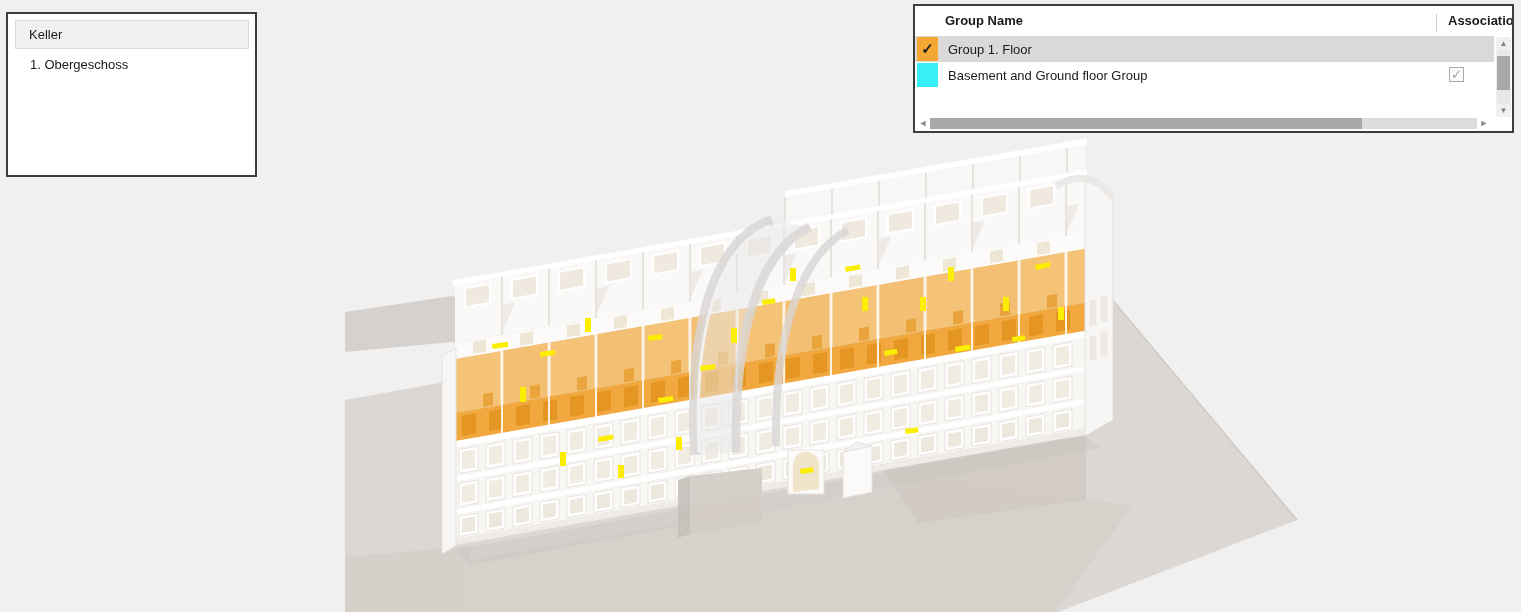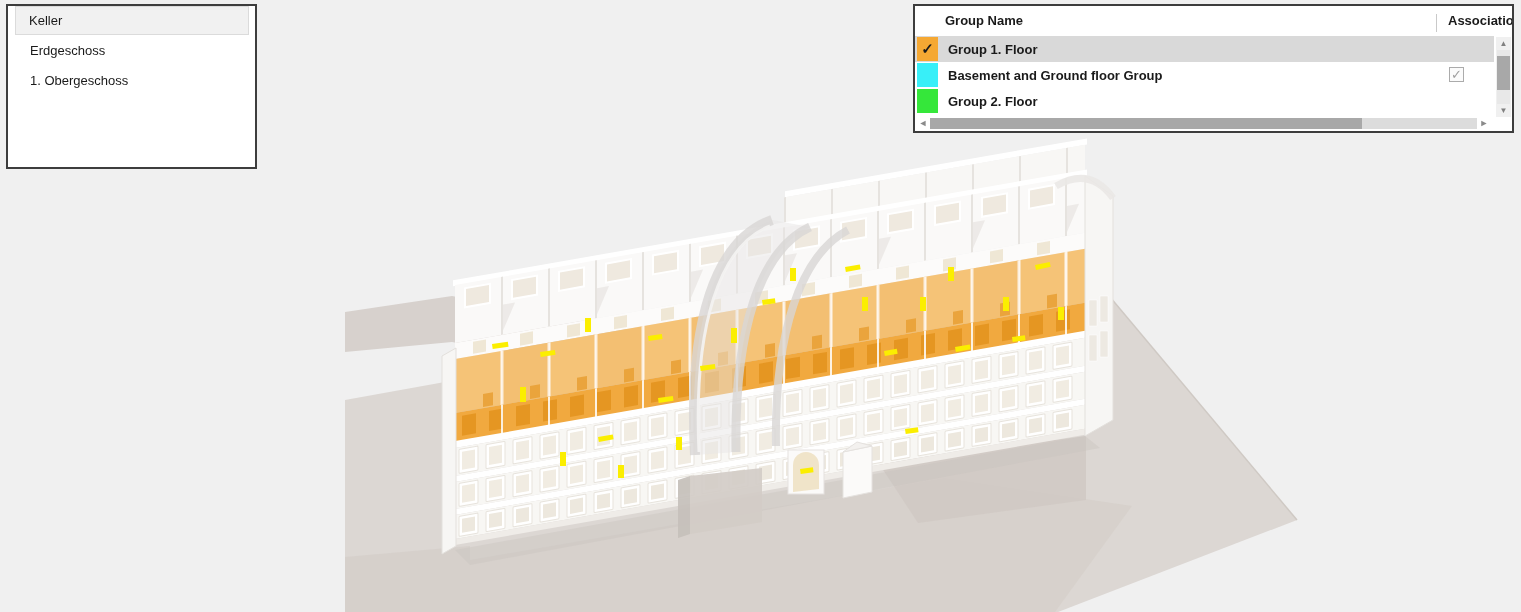--- a/index.html
+++ b/index.html
@@ -42,23 +42,23 @@
   .vault{stroke:#D8D6D4;fill:none;opacity:.8;}
   .vault-hi{stroke:#F4F3F2;fill:none;opacity:.9;}
   .light{fill:var(--light-fixture,#FCEE00);}
   .porch{fill:#FBFAF9;stroke:#E5E2DF;stroke-width:1;}
   .arch{fill:#EFE3C6;opacity:.95;}
   .block{fill:#D2CCC7;opacity:.92;}
   .block-dk{fill:#C6C0BB;opacity:.92;}
 
   
   .floors-panel{
-    position:absolute;left:6px;top:4px;width:251px;height:165px;
+    position:absolute;left:6px;top:12px;width:251px;height:165px;
     box-sizing:border-box;background:#FFFFFF;border:2px solid #3D3D3D;
-    z-index:5;
+    padding-top:6px;z-index:5;
   }
   .floor-item{
     position:relative;height:30px;display:flex;align-items:center;
     font-size:13px;cursor:default;
   }
   .floor-item .lbl{padding-left:22px;}
   .floor-item.selected{
     background:#F1F1F1;border:1px solid #DBDBDB;box-sizing:border-box;
     margin:0 6px 0 7px;height:29px;
   }
@@ -80,21 +80,21 @@
   .gp-row{
     position:relative;height:26px;margin-right:18px;
     display:flex;align-items:center;font-size:13px;
   }
   .gp-row.selected{background:#D9D9D9;}
   .gp-swatch{
     width:21px;height:24px;margin:1px 10px 1px 2px;flex:0 0 21px;
     display:flex;align-items:center;justify-content:center;
     font-size:15px;font-weight:bold;color:#1A1A1A;
   }
-  .gp-name{white-space:nowrap;font-weight:bold;}
+  .gp-name{white-space:nowrap;}
   .assoc-box{
     position:absolute;left:534px;top:5px;width:15px;height:15px;
     box-sizing:border-box;border:1px solid #ABABAB;background:#FBFBFB;
     color:#9E9E9E;font-size:13px;line-height:13px;text-align:center;
   }
   
   .hscroll{
     position:absolute;left:3px;bottom:2px;height:12px;width:calc(100% - 26px);
     display:flex;align-items:center;background:#FFFFFF;
   }
@@ -475,23 +475,20 @@
       <rect x="540" y="352" width="15" height="5" class="light" transform="rotate(-8 540 352)"></rect>
       <rect x="585" y="318" width="6" height="14" class="light" transform="rotate(0 585 318)"></rect>
     </g>
 </svg>
 
 <div class="floors-panel">
   <div class="floor-item selected">
     <span class="lbl">Keller</span>
   </div>
   <div class="floor-item">
-    <span class="lbl">Erdgeschoss</span>
-  </div>
-  <div class="floor-item">
     <span class="lbl">1. Obergeschoss</span>
   </div>
 </div>
 
 <div class="groups-panel">
   <div class="gp-header">
     <span class="gp-col-name">Group Name</span>
     <span class="gp-divider"></span>
     <span class="gp-col-assoc">Association</span>
   </div>
@@ -499,24 +496,20 @@
   <div class="gp-row selected">
     <span class="gp-swatch" style="background: rgb(245, 168, 51);">
         <span>✓</span>
       </span>
     <span class="gp-name">Group 1. Floor</span>
   </div>
   <div class="gp-row">
     <span class="gp-swatch" style="background: rgb(56, 239, 248);"></span>
     <span class="gp-name">Basement and Ground floor Group</span>
     <span class="assoc-box"><span>✓</span></span>
-  </div>
-  <div class="gp-row">
-    <span class="gp-swatch" style="background: rgb(53, 231, 58);"></span>
-    <span class="gp-name">Group 2. Floor</span>
   </div>
 
   <div class="hscroll">
     <span class="h-arrow">◄</span>
     <span class="h-track">
         <span class="h-thumb"></span>
       </span>
     <span class="h-arrow">►</span>
   </div>
   <div class="vscroll">

